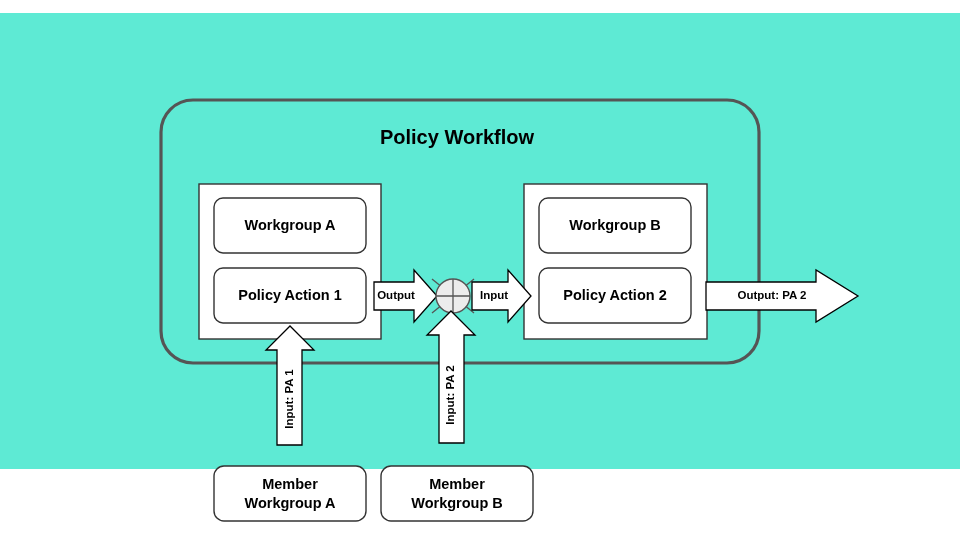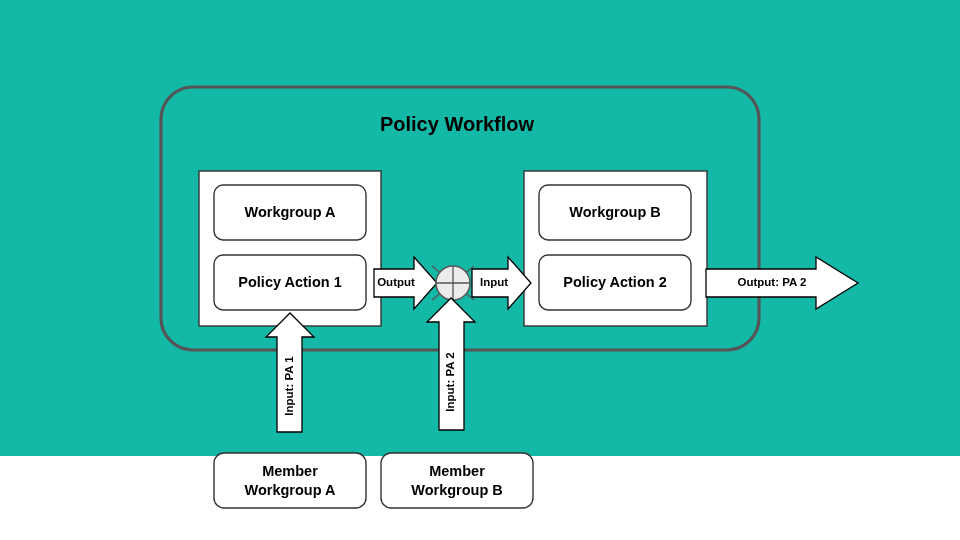--- a/index.html
+++ b/index.html
@@ -10,21 +10,22 @@
   body {
     width: 960px;
     height: 540px;
     overflow: hidden;
     font-family: "Liberation Sans", sans-serif;
   }
   #diagram-root {
     position: relative;
     width: 960px;
     height: 456px;
-    background: #14b8a6;
+    background: #5eead4;
+    margin-top: 13px;
   }
   svg#diagram-svg {
     position: absolute;
     left: 0;
     top: 0;
     width: 960px;
     height: 540px;
     display: block;
   }
   .group-stroke { stroke: #333333; stroke-width: 1.4; fill: #ffffff; }

